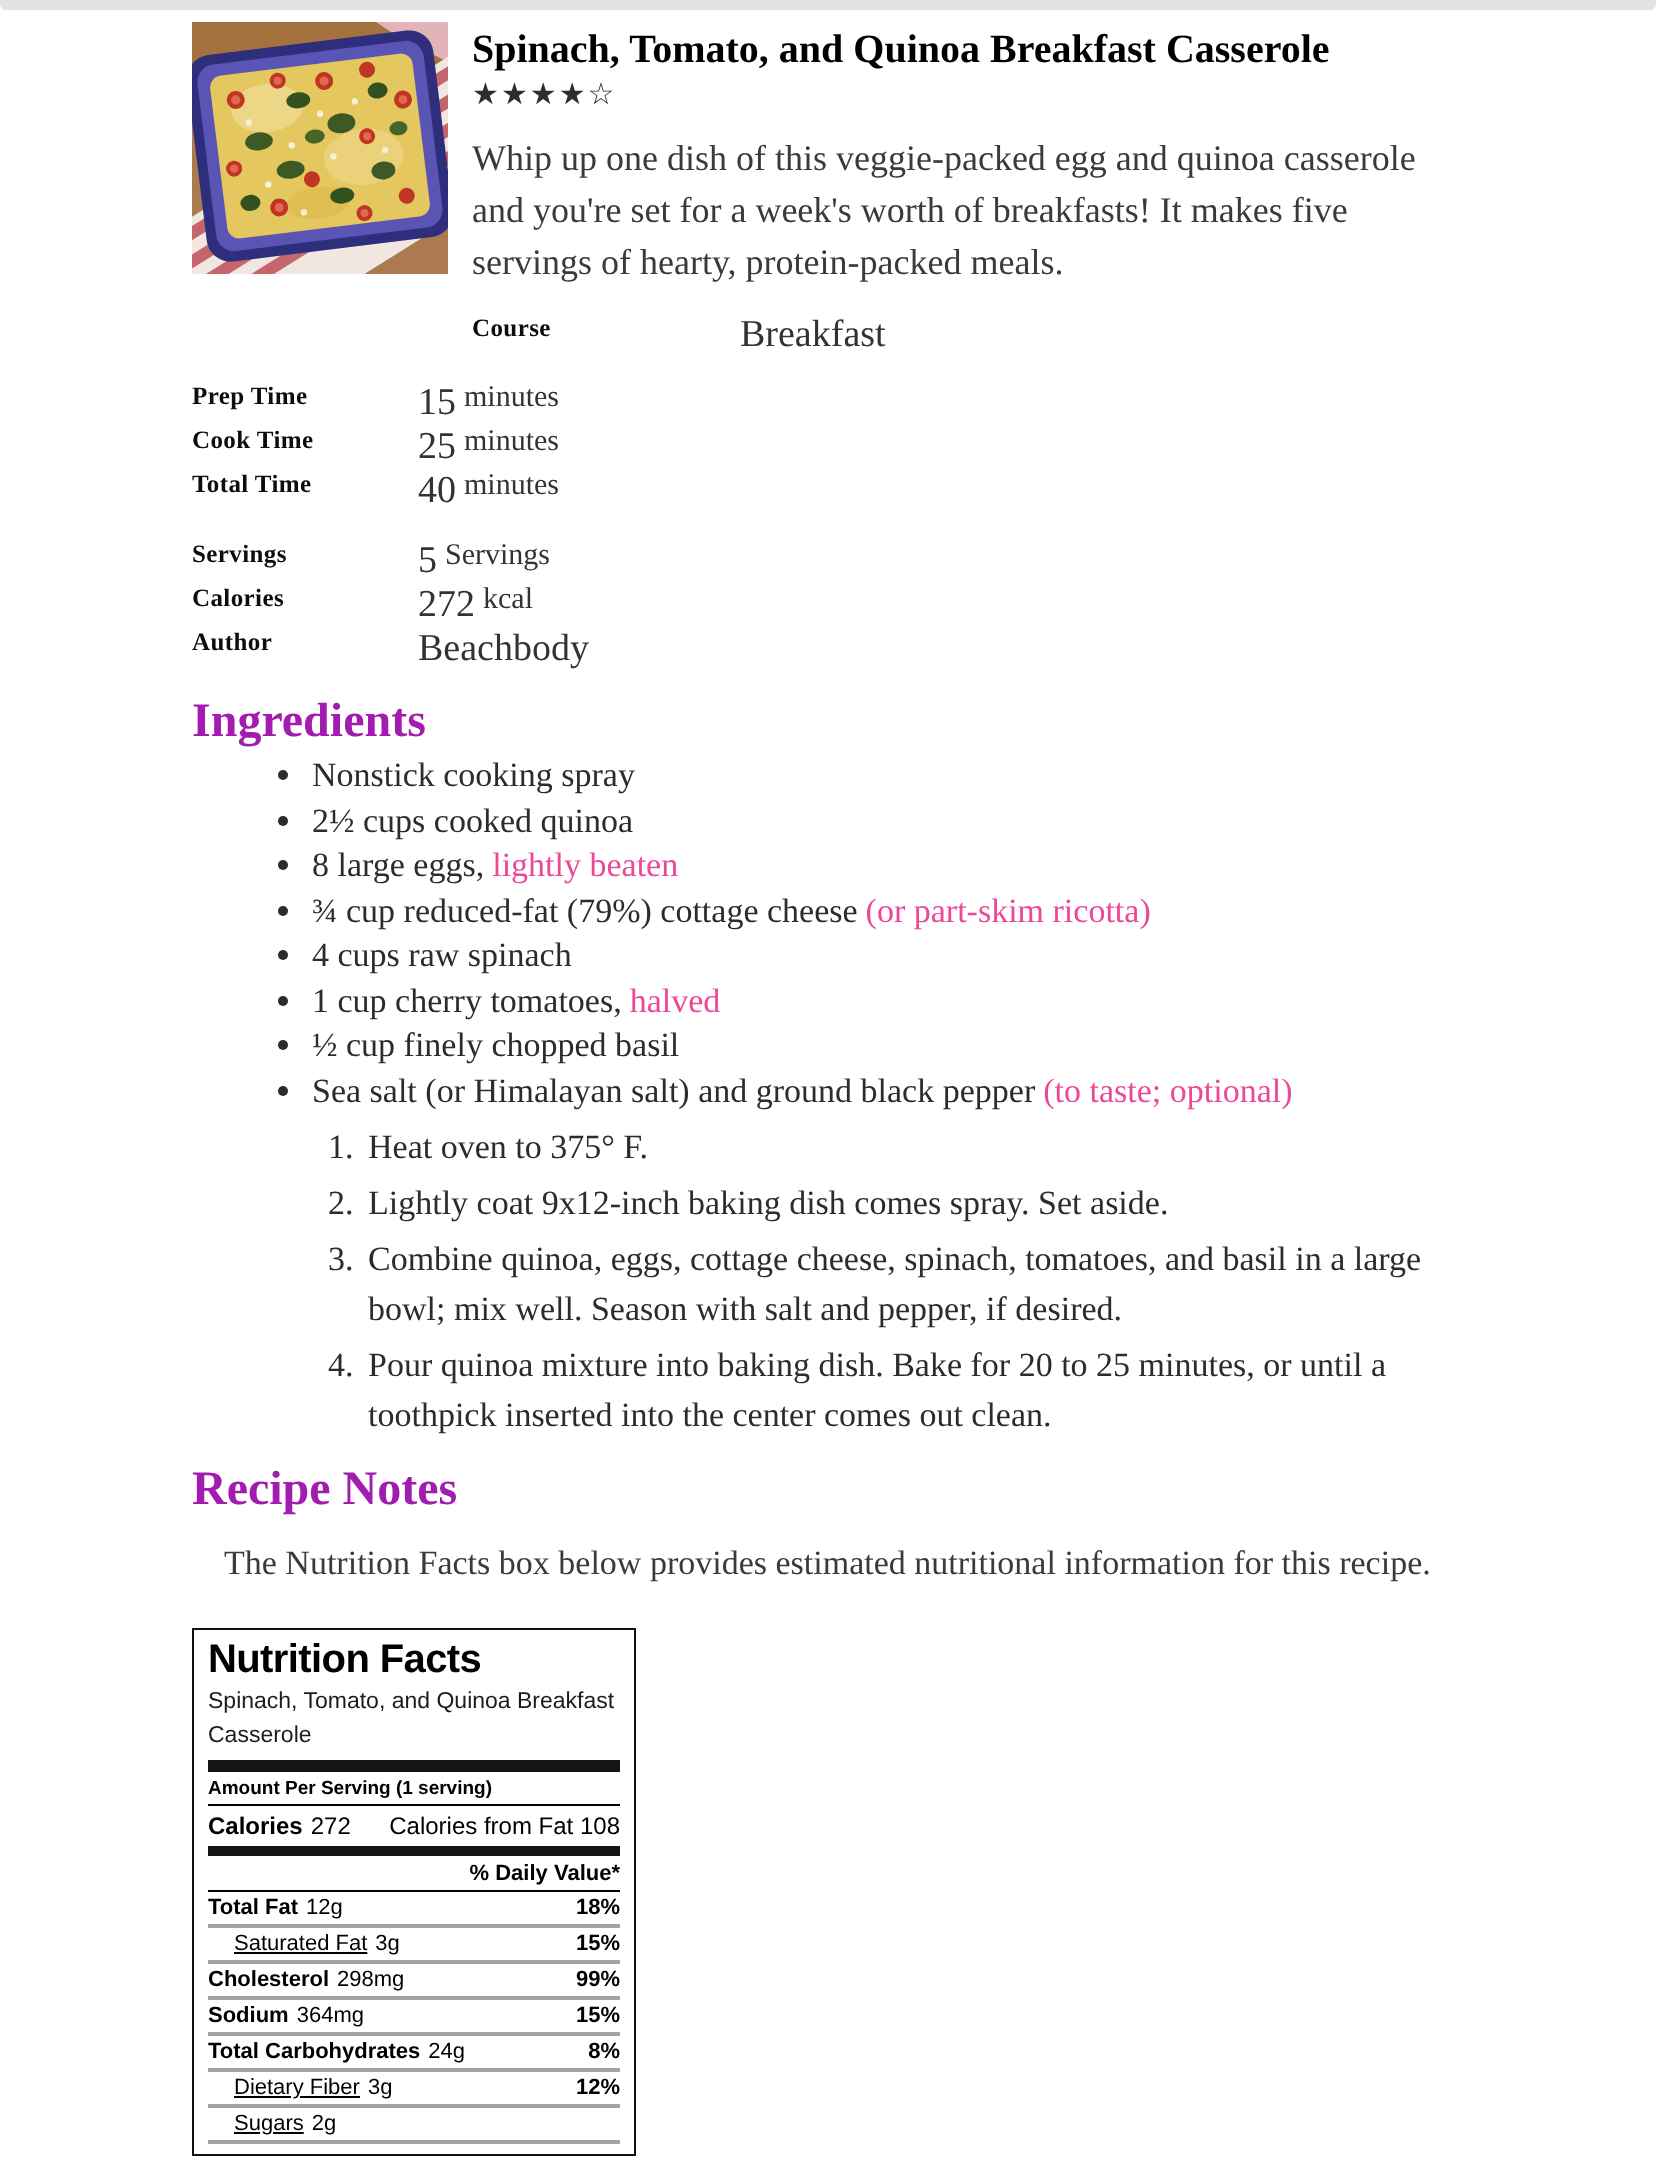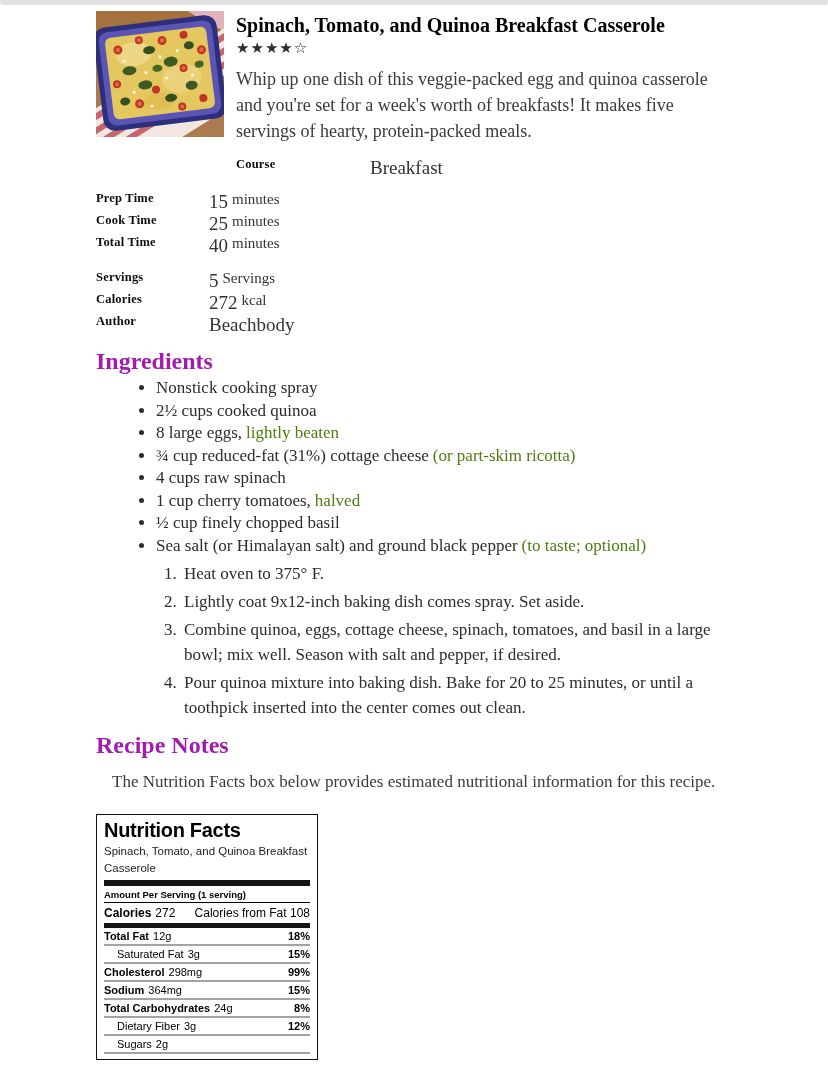--- a/index.html
+++ b/index.html
@@ -45,21 +45,21 @@
   .meta-row { display: flex; align-items: flex-start; height: 22px; }
   .meta-gap { height: 13px; }
 
   
   h2.section {
     font-size: 24px; color: #a21caf; font-weight: bold;
     margin: 14px 0 5px; line-height: 22px;
   }
   ul.ingredients { margin: 3px 0 0; padding-left: 60px; }
   ul.ingredients li { font-size: 17px; line-height: 22.5px; color: #2c2c2c; }
-  .note { color: #4d7c0f; margin-left: 4px; }
+  .note { color: #ec4899; margin-left: 4px; }
   ol.instructions { margin: 4px 0 0; padding-left: 60px; }
   ol.instructions li { font-size: 17px; line-height: 25px; color: #2c2c2c; margin-bottom: 3px; padding-left: 3px; margin-left: 25px; }
   .notes-para { font-size: 17px; line-height: 26px; color: #3a3a3a; margin: 13px 16px 0; max-width: 640px; }
 
   
   .nutrition {
     margin-top: 19px; width: 222px;
     border: 1px solid #111; padding: 4px 7px 5px;
     font-family: "Liberation Sans", sans-serif; color: #000;
     background: #fff;
@@ -71,21 +71,21 @@
   .nf-aps { font-size: 9.5px; font-weight: bold; padding: 3px 0 2px; border-bottom: 1px solid #000; }
   .nf-cal { display: flex; justify-content: space-between; align-items: baseline; font-size: 12px; padding: 3px 0 3px; }
   .nf-cal .v { font-weight: normal; margin-left: 4px; }
   .nf-dv { text-align: right; font-size: 11px; font-weight: bold; padding: 3px 0 2px; border-bottom: 1px solid #000; }
   .nf-row {
     display: flex; justify-content: space-between; align-items: baseline;
     font-size: 11px; line-height: 12px; padding: 2px 0 2px;
     border-bottom: 2px solid #a3a3a3;
   }
   .nf-row .lbl-b { font-weight: bold; }
-  .nf-row .lbl-r { font-weight: normal; }
+  .nf-row .lbl-r { font-weight: normal; text-decoration: underline; }
   .nf-row .v { font-weight: normal; margin-left: 4px; }
   .nf-row.indent { padding-left: 13px; }
   .nf-pct { font-weight: bold; }
 </style>
 </head>
 <body>
 
 <div class="top-strip"></div>
 
 <div class="content">
@@ -193,21 +193,21 @@
       <span class="meta-num">Beachbody</span>
       <span class="meta-unit"></span>
     </div>
   </div>
 
   <h2 class="section">Ingredients</h2>
   <ul class="ingredients">
     <li><span>Nonstick cooking spray</span><span class="note"></span></li>
     <li><span>2½ cups cooked quinoa</span><span class="note"></span></li>
     <li><span>8 large eggs,</span><span class="note">lightly beaten</span></li>
-    <li><span>¾ cup reduced-fat (31%) cottage cheese</span><span class="note">(or part-skim ricotta)</span></li>
+    <li><span>¾ cup reduced-fat (79%) cottage cheese</span><span class="note">(or part-skim ricotta)</span></li>
     <li><span>4 cups raw spinach</span><span class="note"></span></li>
     <li><span>1 cup cherry tomatoes,</span><span class="note">halved</span></li>
     <li><span>½ cup finely chopped basil</span><span class="note"></span></li>
     <li><span>Sea salt (or Himalayan salt) and ground black pepper</span><span class="note">(to taste; optional)</span></li>
   </ul>
 
   <ol class="instructions">
     <li>Heat oven to 375° F.</li>
     <li>Lightly coat 9x12-inch baking dish comes spray. Set aside.</li>
     <li>Combine quinoa, eggs, cottage cheese, spinach, tomatoes, and basil in a large bowl; mix well. Season with salt and pepper, if desired.</li>
@@ -220,20 +220,21 @@
   <div class="nutrition">
     <div class="nf-title">Nutrition Facts</div>
     <div class="nf-subtitle">Spinach, Tomato, and Quinoa Breakfast Casserole</div>
     <div class="nf-bar"></div>
     <div class="nf-aps">Amount Per Serving (1 serving)</div>
     <div class="nf-cal">
       <span><b>Calories</b><span class="v">272</span></span>
       <span>Calories from Fat 108</span>
     </div>
     <div class="nf-bar2"></div>
+    <div class="nf-dv">% Daily Value*</div>
 
     <div class="nf-row">
       <span><span class="lbl-b">Total Fat</span><span class="v">12g</span></span>
       <span class="nf-pct">18%</span>
     </div>
     <div class="nf-row indent">
       <span><span class="lbl-r">Saturated Fat</span><span class="v">3g</span></span>
       <span class="nf-pct">15%</span>
     </div>
     <div class="nf-row">

